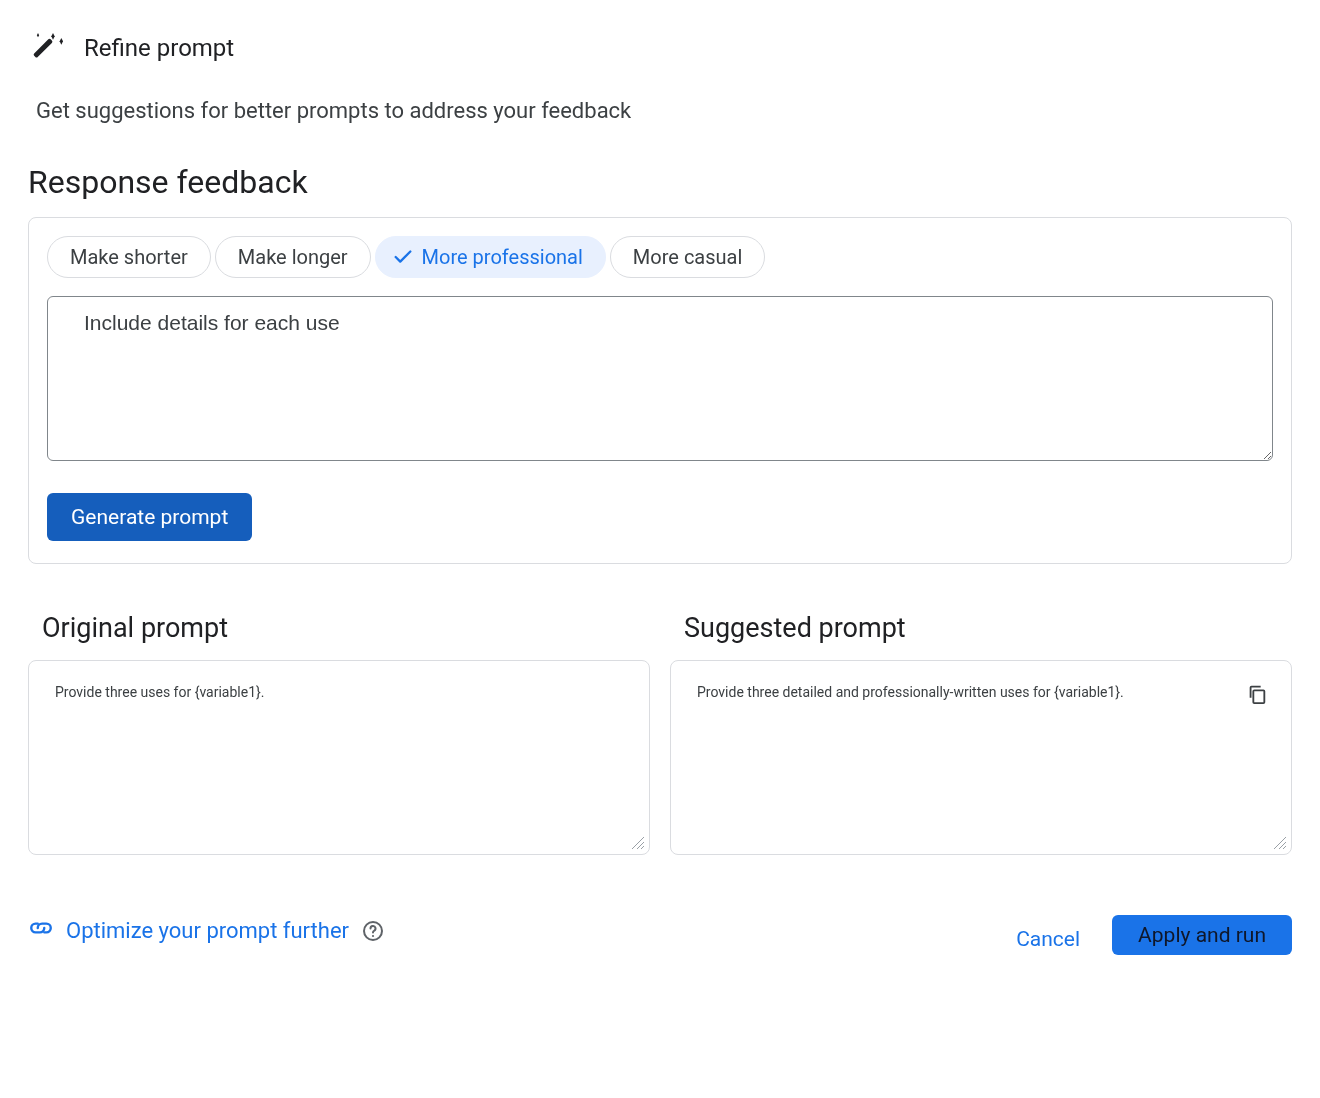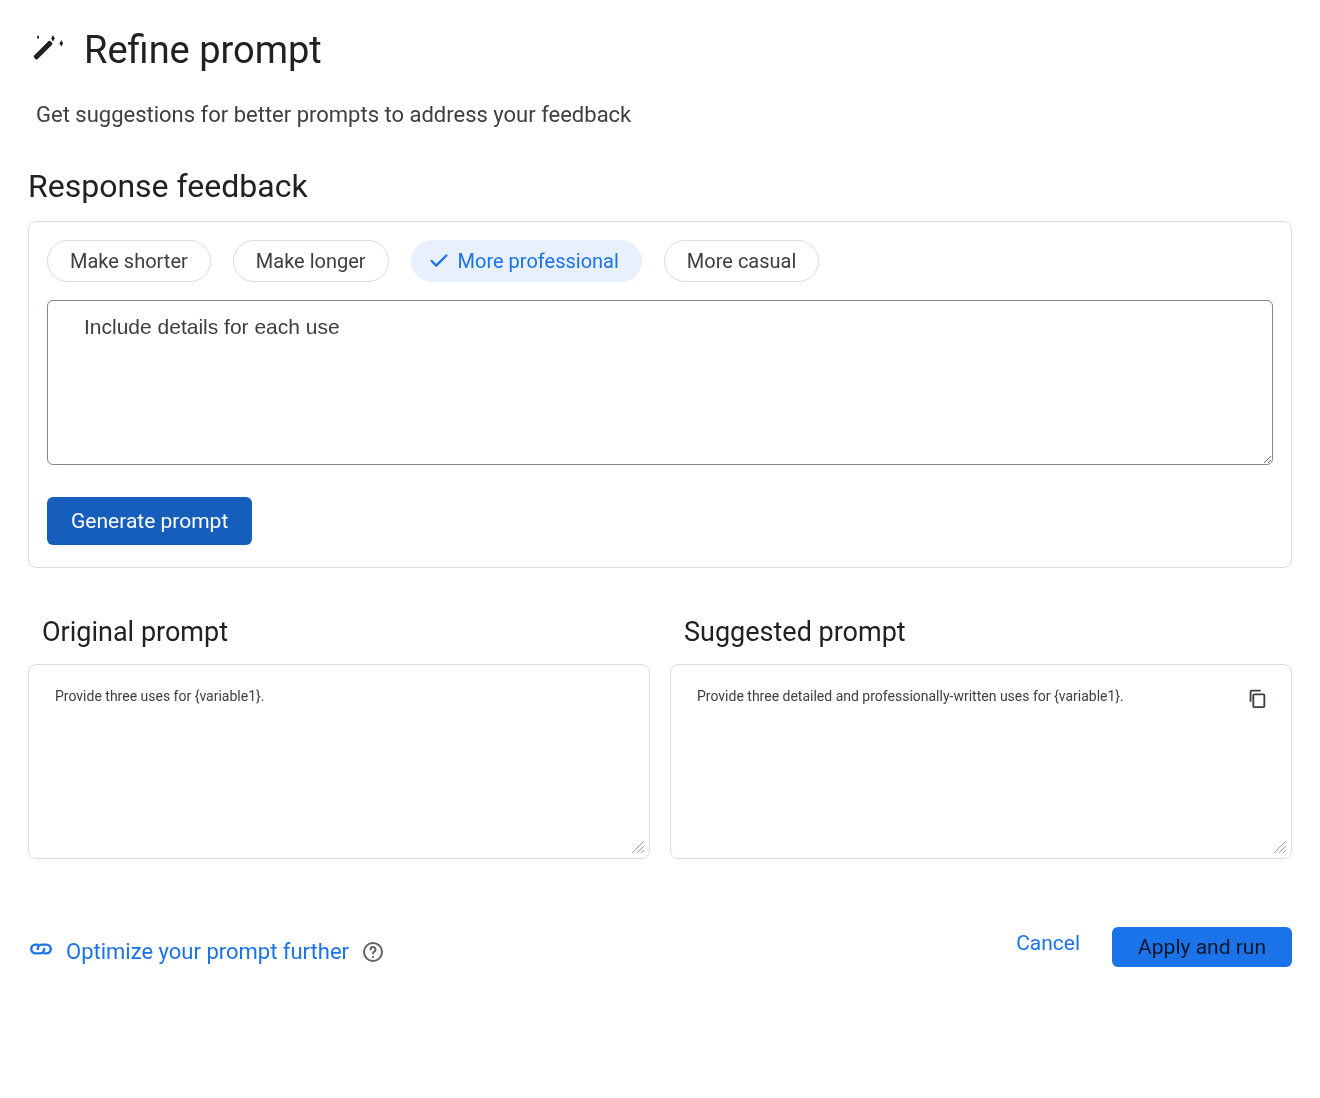--- a/index.html
+++ b/index.html
@@ -15,21 +15,21 @@
     padding: 28px 28px 20px 28px;
   }
   .title-row {
     display: flex;
     align-items: center;
     gap: 16px;
     margin-bottom: 30px;
   }
   .wand-icon svg { display: block; }
   h1.page-title {
-    font-size: 38px;
+    font-size: 24px;
     font-weight: 400;
     margin: 0;
     color: #202124;
   }
   .subtitle {
     font-size: 22px;
     color: #3c4043;
     margin: 0 0 40px 8px;
   }
   h2.section-heading {
@@ -39,21 +39,21 @@
     color: #202124;
   }
   .feedback-card {
     border: 1px solid #dadce0;
     border-radius: 8px;
     padding: 18px 18px 22px 18px;
     margin-bottom: 48px;
   }
   .chips-row {
     display: flex;
-    gap: 22px;
+    gap: 4px;
     margin-bottom: 18px;
   }
   .chip {
     display: inline-flex;
     align-items: center;
     gap: 8px;
     border: 1px solid #dadce0;
     background: #fff;
     color: #3c4043;
     font-size: 20px;
@@ -146,21 +146,21 @@
     justify-content: center;
     cursor: pointer;
     background: transparent;
     border: none;
     padding: 0;
     color: #3c4043;
   }
   .suggested-text { padding-right: 50px; display: inline-block; }
   .footer-row {
     display: flex;
-    align-items: flex-end;
+    align-items: flex-start;
     gap: 14px;
   }
   .footer-left {
     display: flex;
     align-items: center;
     gap: 12px;
     color: #1a73e8;
     font-size: 22px;
   }
   .footer-left .link {

